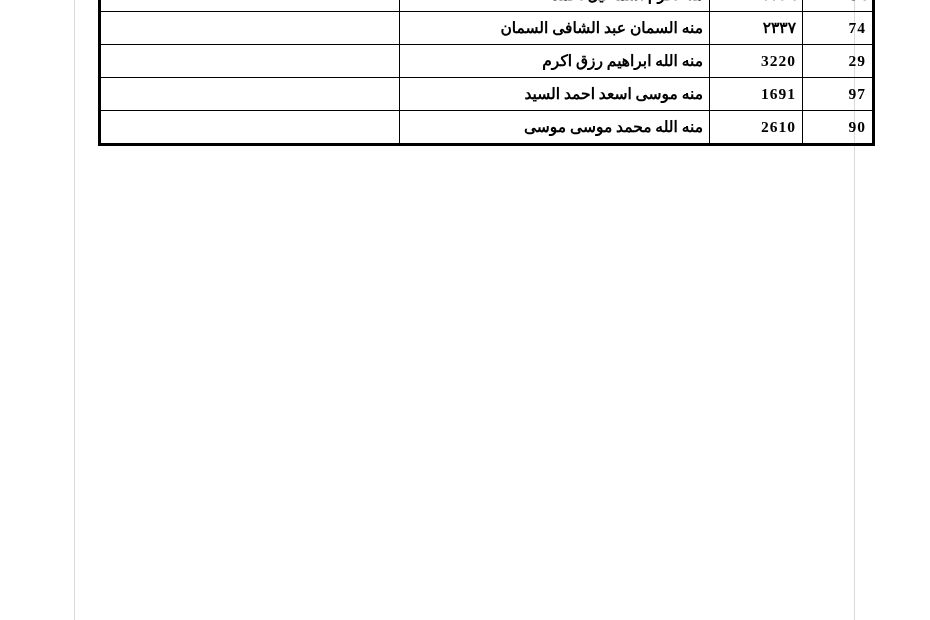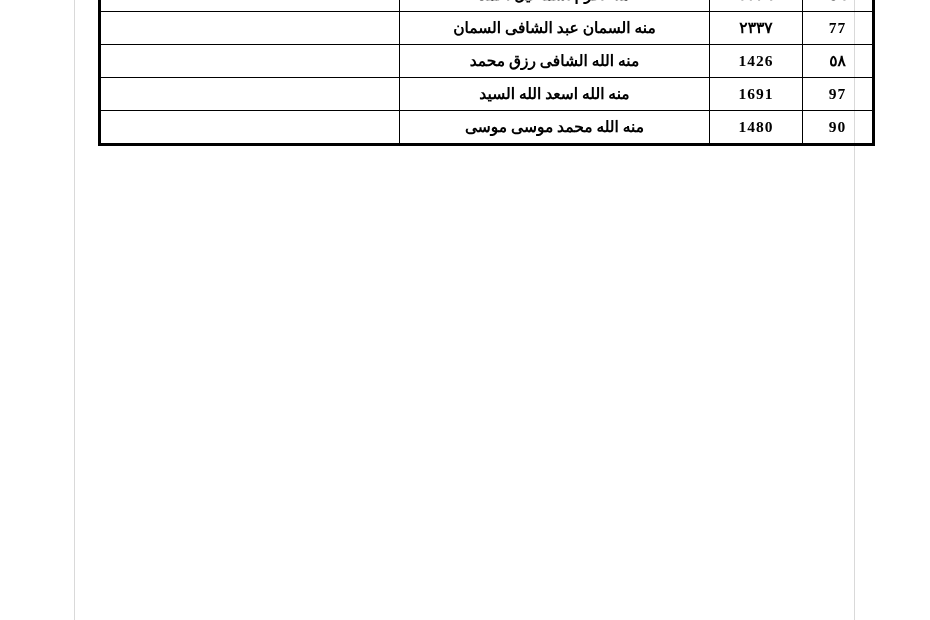--- a/index.html
+++ b/index.html
@@ -47,21 +47,21 @@
     direction: rtl;
     border: 3px solid #000000;
   }
   table.doc-table td {
     border: 1px solid #000000;
     height: 32px;
     padding: 0 6px;
     font-size: 15.5px;
     font-weight: bold;
     color: #000000;
-    text-align: center;
+    text-align: right;
     vertical-align: middle;
     line-height: 1.15;
     white-space: nowrap;
   }
   td.col-seq {
     width: 57px;
     letter-spacing: 1px;
   }
   td.col-code {
     width: 80px;
@@ -84,38 +84,38 @@
 <div id="table-wrap">
   <table class="doc-table">
     <tbody>
       <tr>
         <td class="col-seq">٥٦</td>
         <td class="col-code">٢٣٣٦</td>
         <td class="col-name">منه اكرم اسماعيل احمد</td>
         <td class="col-blank"></td>
       </tr>
       <tr>
-        <td class="col-seq">77</td>
+        <td class="col-seq">74</td>
         <td class="col-code">٢٣٣٧</td>
         <td class="col-name">منه السمان عبد الشافى السمان</td>
         <td class="col-blank"></td>
       </tr>
       <tr>
-        <td class="col-seq">٥٨</td>
-        <td class="col-code">1426</td>
-        <td class="col-name">منه الله الشافى رزق محمد</td>
+        <td class="col-seq">29</td>
+        <td class="col-code">3220</td>
+        <td class="col-name">منه الله ابراهيم رزق اكرم</td>
         <td class="col-blank"></td>
       </tr>
       <tr>
         <td class="col-seq">97</td>
         <td class="col-code">1691</td>
-        <td class="col-name">منه الله اسعد الله السيد</td>
+        <td class="col-name">منه موسى اسعد احمد السيد</td>
         <td class="col-blank"></td>
       </tr>
       <tr>
         <td class="col-seq">90</td>
-        <td class="col-code">1480</td>
+        <td class="col-code">2610</td>
         <td class="col-name">منه الله محمد موسى موسى</td>
         <td class="col-blank"></td>
       </tr>
     </tbody>
   </table>
 </div>
 
 </body></html>

